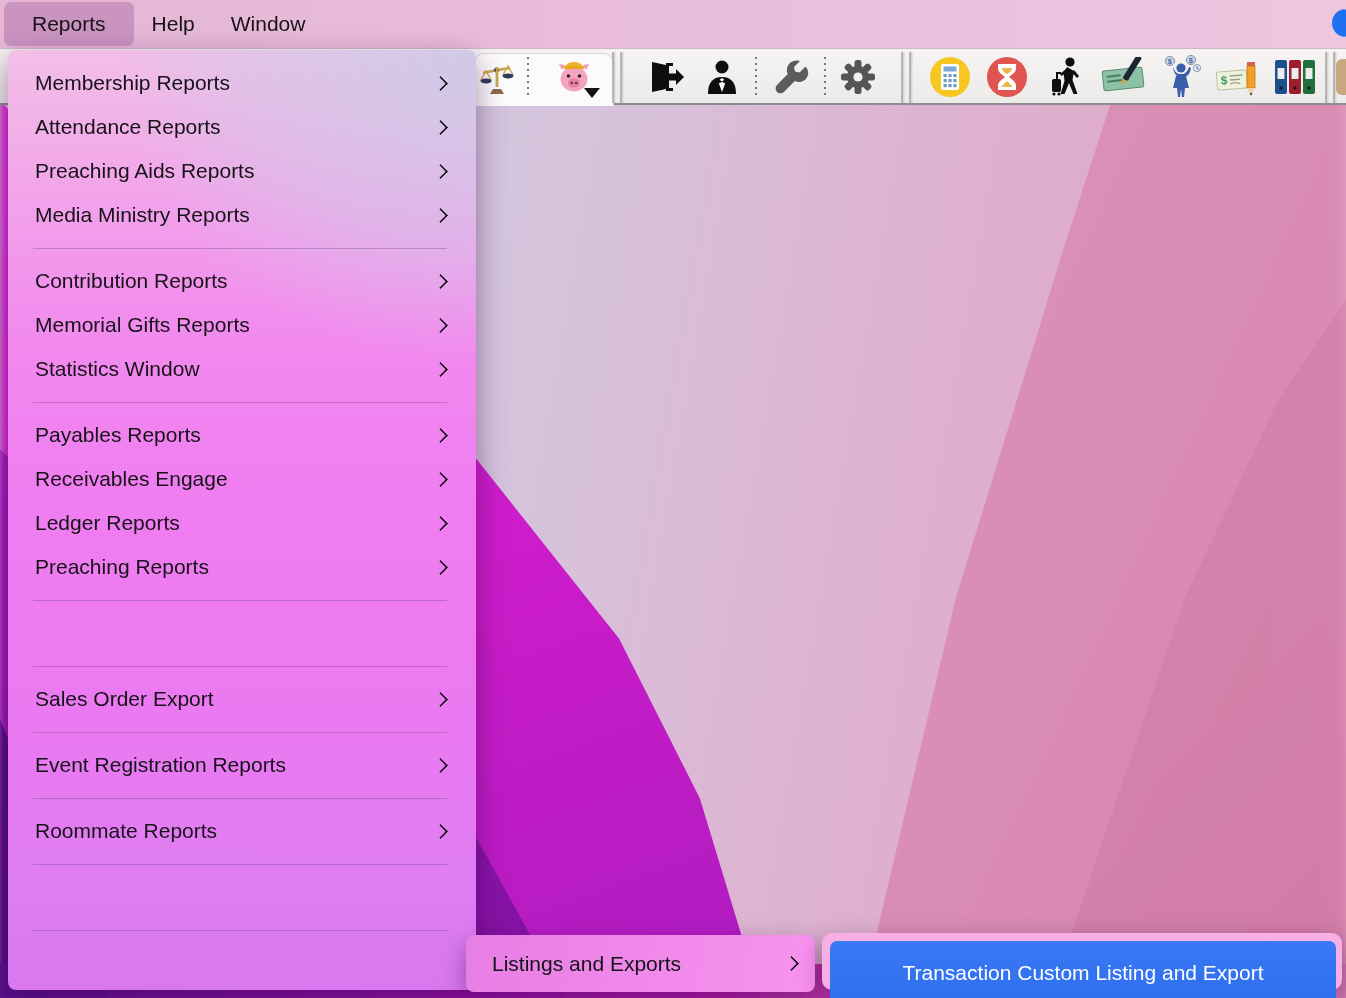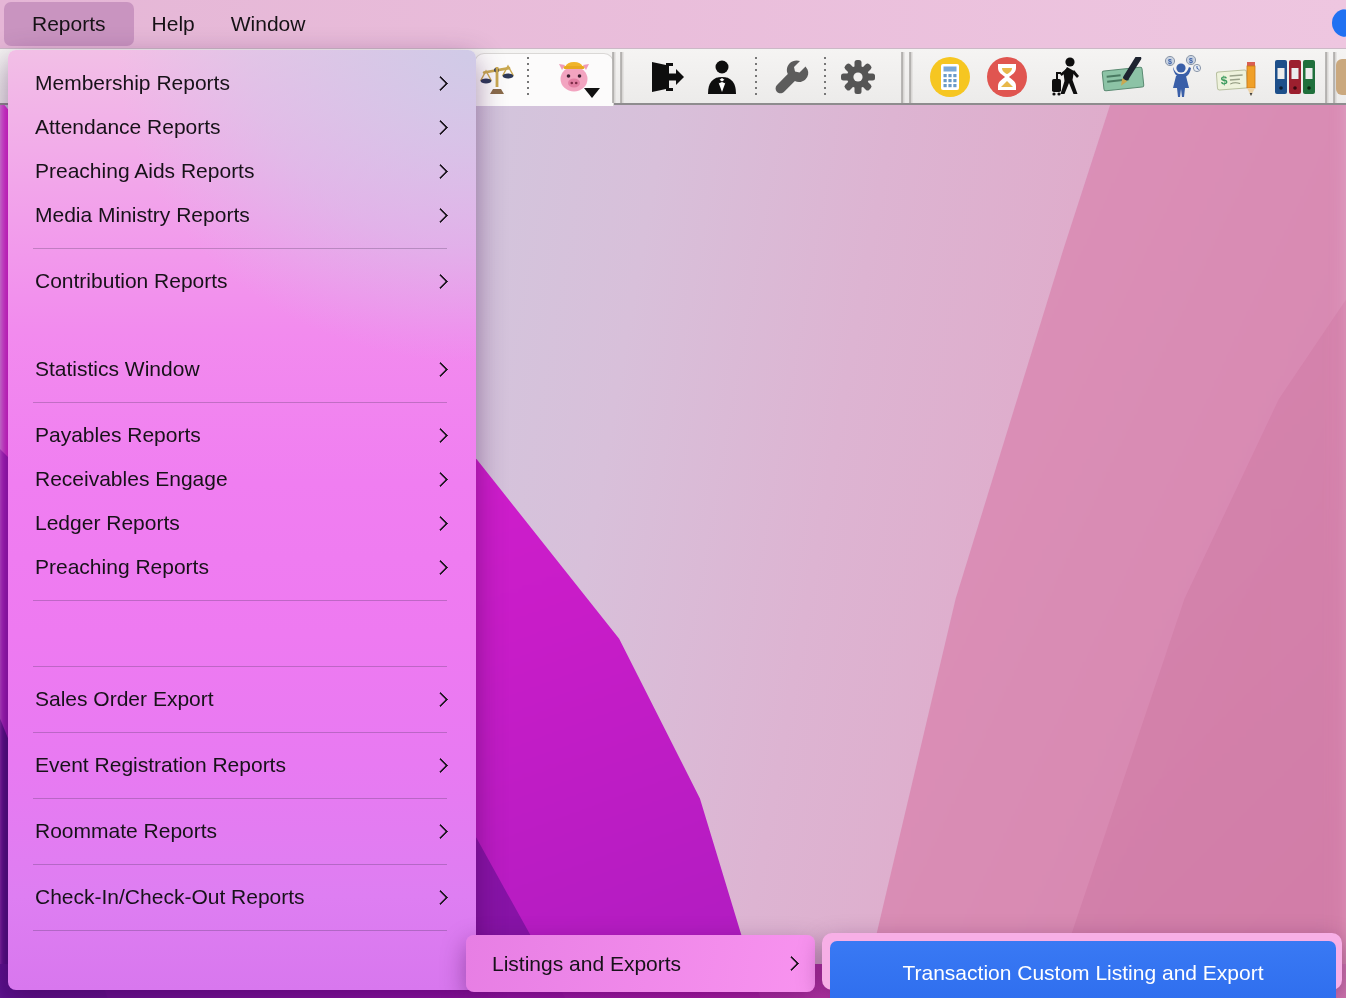--- a/index.html
+++ b/index.html
@@ -312,20 +312,24 @@
       </div>
     <div class="mi" style="top:143px">
         <span class="lbl">Media Ministry Reports</span>
         <span class="chev"></span>
       </div>
     <div class="msep" style="top:198px"></div>
     <div class="mi" style="top:209px">
         <span class="lbl">Contribution Reports</span>
         <span class="chev"></span>
       </div>
+    <div class="mi" style="top:253px">
+        <span class="lbl">Memorial Gifts Reports</span>
+        <span class="chev"></span>
+      </div>
     <div class="mi" style="top:297px">
         <span class="lbl">Statistics Window</span>
         <span class="chev"></span>
       </div>
     <div class="msep" style="top:352px"></div>
     <div class="mi" style="top:363px">
         <span class="lbl">Payables Reports</span>
         <span class="chev"></span>
       </div>
     <div class="mi" style="top:407px">
@@ -350,24 +354,20 @@
     <div class="mi" style="top:693px">
         <span class="lbl">Event Registration Reports</span>
         <span class="chev"></span>
       </div>
     <div class="msep" style="top:748px"></div>
     <div class="mi" style="top:759px">
         <span class="lbl">Roommate Reports</span>
         <span class="chev"></span>
       </div>
     <div class="msep" style="top:814px"></div>
-    <div class="mi" style="top:825px">
-        <span class="lbl">Check-In/Check-Out Reports</span>
-        <span class="chev"></span>
-      </div>
     <div class="msep" style="top:880px"></div>
   </div>
 
   <div id="submenu1">
     <span class="lbl">Listings and Exports</span>
     <span class="chev"></span>
   </div>
 
   <div id="submenu2">
     <div class="blue-item">

